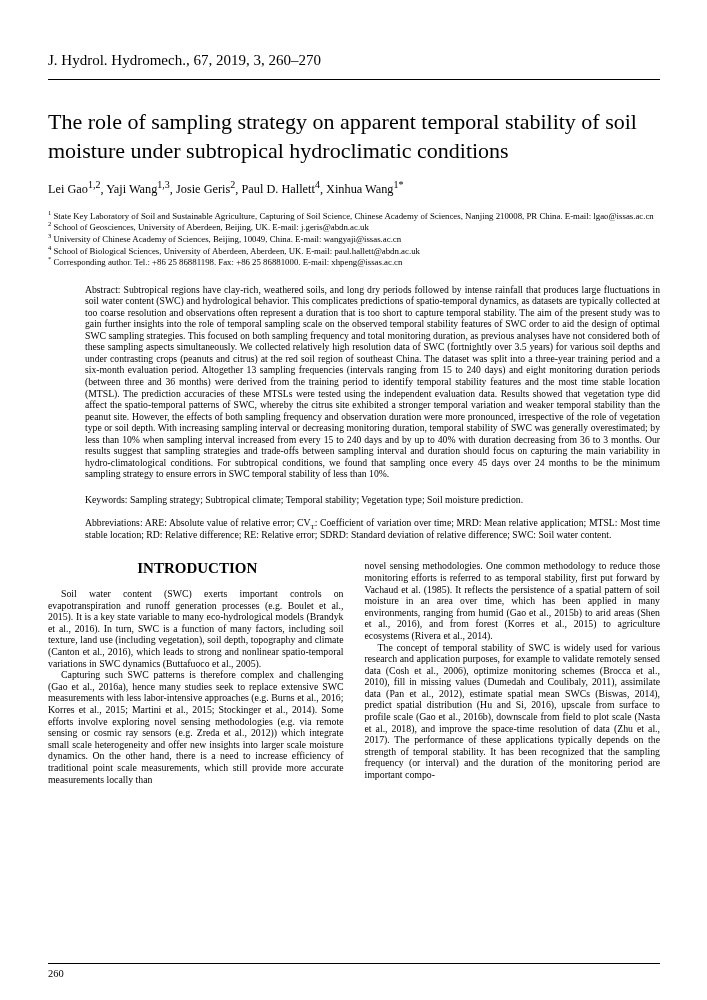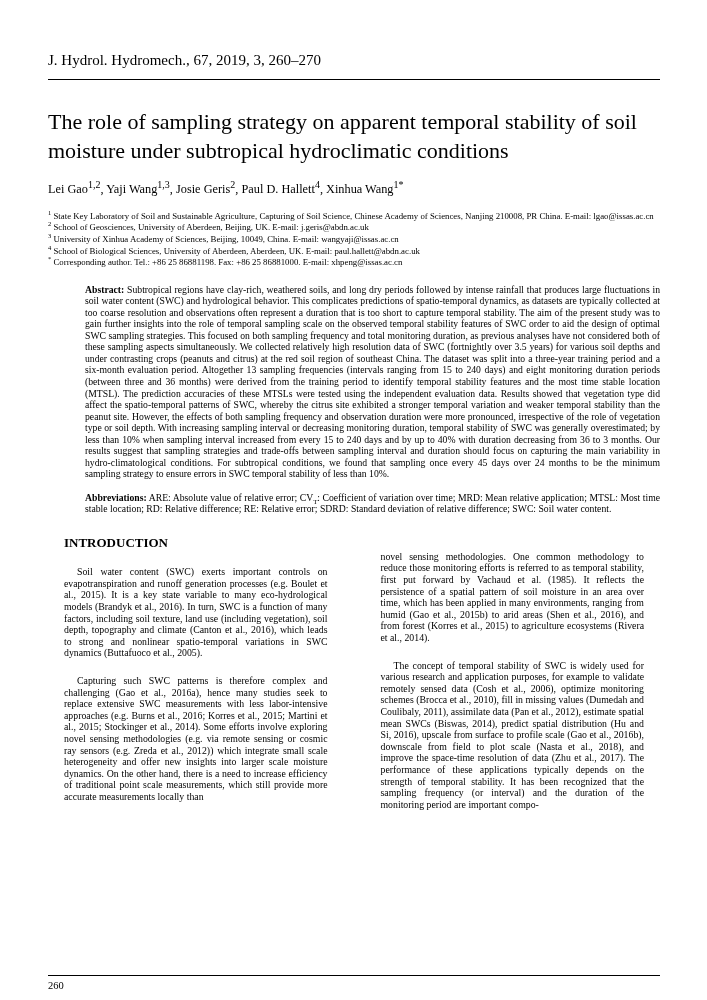--- a/index.html
+++ b/index.html
@@ -31,41 +31,41 @@
   .authors sup { font-size: 10px; line-height: 0; }
   .author:not(:last-child)::after { content: ","; }
   .affiliations { margin-top: 13px; font-size: 8.8px; line-height: 1.32; }
   .affil { padding-left: 8px; text-indent: -8px; }
   .affil sup { font-size: 6.5px; line-height: 0; }
   .indented-block {
     margin: 15px 0 0 37px;
     font-size: 9.7px; line-height: 1.19;
     text-align: justify;
   }
-  .block-label { font-weight: bold; }
+  .block-label { font-weight: normal; }
   .keywords-block { margin-top: 14px; }
   .abbrev-block { margin-top: 12px; }
   .abbrev-block sub { font-size: 6.8px; line-height: 0; }
   .columns {
     display: flex; gap: 21px;
     margin-top: 20px;
   }
   .col {
     flex: 1 1 0; min-width: 0;
     font-size: 9.8px; line-height: 1.185;
     text-align: justify;
   }
   .section-heading {
-    font-size: 13px; font-weight: bold;
-    margin: 0 0 10px 16px; text-align: left;
+    font-size: 15px; font-weight: bold;
+    margin: 0 0 10px 3px; text-align: center;
   }
-  .col p { margin: 16px; }
+  .col p { margin: 0; }
   .col p.indent { text-indent: 13px; }
   .footer {
-    position: absolute; left: 48px; right: 47px; bottom: 9px;
+    position: absolute; left: 48px; right: 47px; bottom: 21px;
     border-top: 1px solid #000;
     padding-top: 4px;
     font-size: 10.5px;
   }
 </style>
 </head>
 <body>
 
 <div class="page">
 
@@ -81,30 +81,34 @@
     <span class="author"><span>Lei Gao</span><sup>1,2</sup></span>
     <span class="author"><span> Yaji Wang</span><sup>1,3</sup></span>
     <span class="author"><span> Josie Geris</span><sup>2</sup></span>
     <span class="author"><span> Paul D. Hallett</span><sup>4</sup></span>
     <span class="author"><span> Xinhua Wang</span><sup>1*</sup></span>
   </p>
 
   <div class="affiliations">
     <div class="affil"><sup>1</sup><span> State Key Laboratory of Soil and Sustainable Agriculture, Capturing of Soil Science, Chinese Academy of Sciences, Nanjing 210008, PR China. E-mail: lgao@issas.ac.cn</span></div>
     <div class="affil"><sup>2</sup><span> School of Geosciences, University of Aberdeen, Beijing, UK. E-mail: j.geris@abdn.ac.uk</span></div>
-    <div class="affil"><sup>3</sup><span> University of Xinhua Academy of Sciences, Beijing, 10049, China. E-mail: wangyaji@issas.ac.cn</span></div>
+    <div class="affil"><sup>3</sup><span> University of Chinese Academy of Sciences, Beijing, 10049, China. E-mail: wangyaji@issas.ac.cn</span></div>
     <div class="affil"><sup>4</sup><span> School of Biological Sciences, University of Aberdeen, Aberdeen, UK. E-mail: paul.hallett@abdn.ac.uk</span></div>
     <div class="affil"><sup>*</sup><span> Corresponding author. Tel.: +86 25 86881198. Fax: +86 25 86881000. E-mail: xhpeng@issas.ac.cn</span></div>
   </div>
 
   <div class="indented-block abstract-block">
     <span class="block-label">Abstract:</span>
     <span>Subtropical regions have clay-rich, weathered soils, and long dry periods followed by intense rainfall that produces large fluctuations in soil water content (SWC) and hydrological behavior. This complicates predictions of spatio-temporal dynamics, as datasets are typically collected at too coarse resolution and observations often represent a duration that is too short to capture temporal stability. The aim of the present study was to gain further insights into the role of temporal sampling scale on the observed temporal stability features of SWC order to aid the design of optimal SWC sampling strategies. This focused on both sampling frequency and total monitoring duration, as previous analyses have not considered both of these sampling aspects simultaneously. We collected relatively high resolution data of SWC (fortnightly over 3.5 years) for various soil depths and under contrasting crops (peanuts and citrus) at the red soil region of southeast China. The dataset was split into a three-year training period and a six-month evaluation period. Altogether 13 sampling frequencies (intervals ranging from 15 to 240 days) and eight monitoring duration periods (between three and 36 months) were derived from the training period to identify temporal stability features and the most time stable location (MTSL). The prediction accuracies of these MTSLs were tested using the independent evaluation data. Results showed that vegetation type did affect the spatio-temporal patterns of SWC, whereby the citrus site exhibited a stronger temporal variation and weaker temporal stability than the peanut site. However, the effects of both sampling frequency and observation duration were more pronounced, irrespective of the role of vegetation type or soil depth. With increasing sampling interval or decreasing monitoring duration, temporal stability of SWC was generally overestimated; by less than 10% when sampling interval increased from every 15 to 240 days and by up to 40% with duration decreasing from 36 to 3 months. Our results suggest that sampling strategies and trade-offs between sampling interval and duration should focus on capturing the main variability in hydro-climatological conditions. For subtropical conditions, we found that sampling once every 45 days over 24 months to be the minimum sampling strategy to ensure errors in SWC temporal stability of less than 10%.</span>
   </div>
 
+  <div class="indented-block keywords-block">
+    <span class="block-label">Keywords:</span>
+    <span>Sampling strategy; Subtropical climate; Temporal stability; Vegetation type; Soil moisture prediction.</span>
+  </div>
 
   <div class="indented-block abbrev-block">
     <span class="block-label">Abbreviations:</span>
     <span><span>ARE: Absolute value of relative error; CV</span><sub>T</sub><span>: Coefficient of variation over time; MRD: Mean relative application; MTSL: Most time stable location; RD: Relative difference; RE: Relative error; SDRD: Standard deviation of relative difference; SWC: Soil water content.</span></span>
   </div>
 
   <div class="columns">
     <div class="col">
       <h2 class="section-heading">INTRODUCTION</h2>
       <p class="indent">Soil water content (SWC) exerts important controls on evapotranspiration and runoff generation processes (e.g. Boulet et al., 2015). It is a key state variable to many eco-hydrological models (Brandyk et al., 2016). In turn, SWC is a function of many factors, including soil texture, land use (including vegetation), soil depth, topography and climate (Canton et al., 2016), which leads to strong and nonlinear spatio-temporal variations in SWC dynamics (Buttafuoco et al., 2005).</p>

